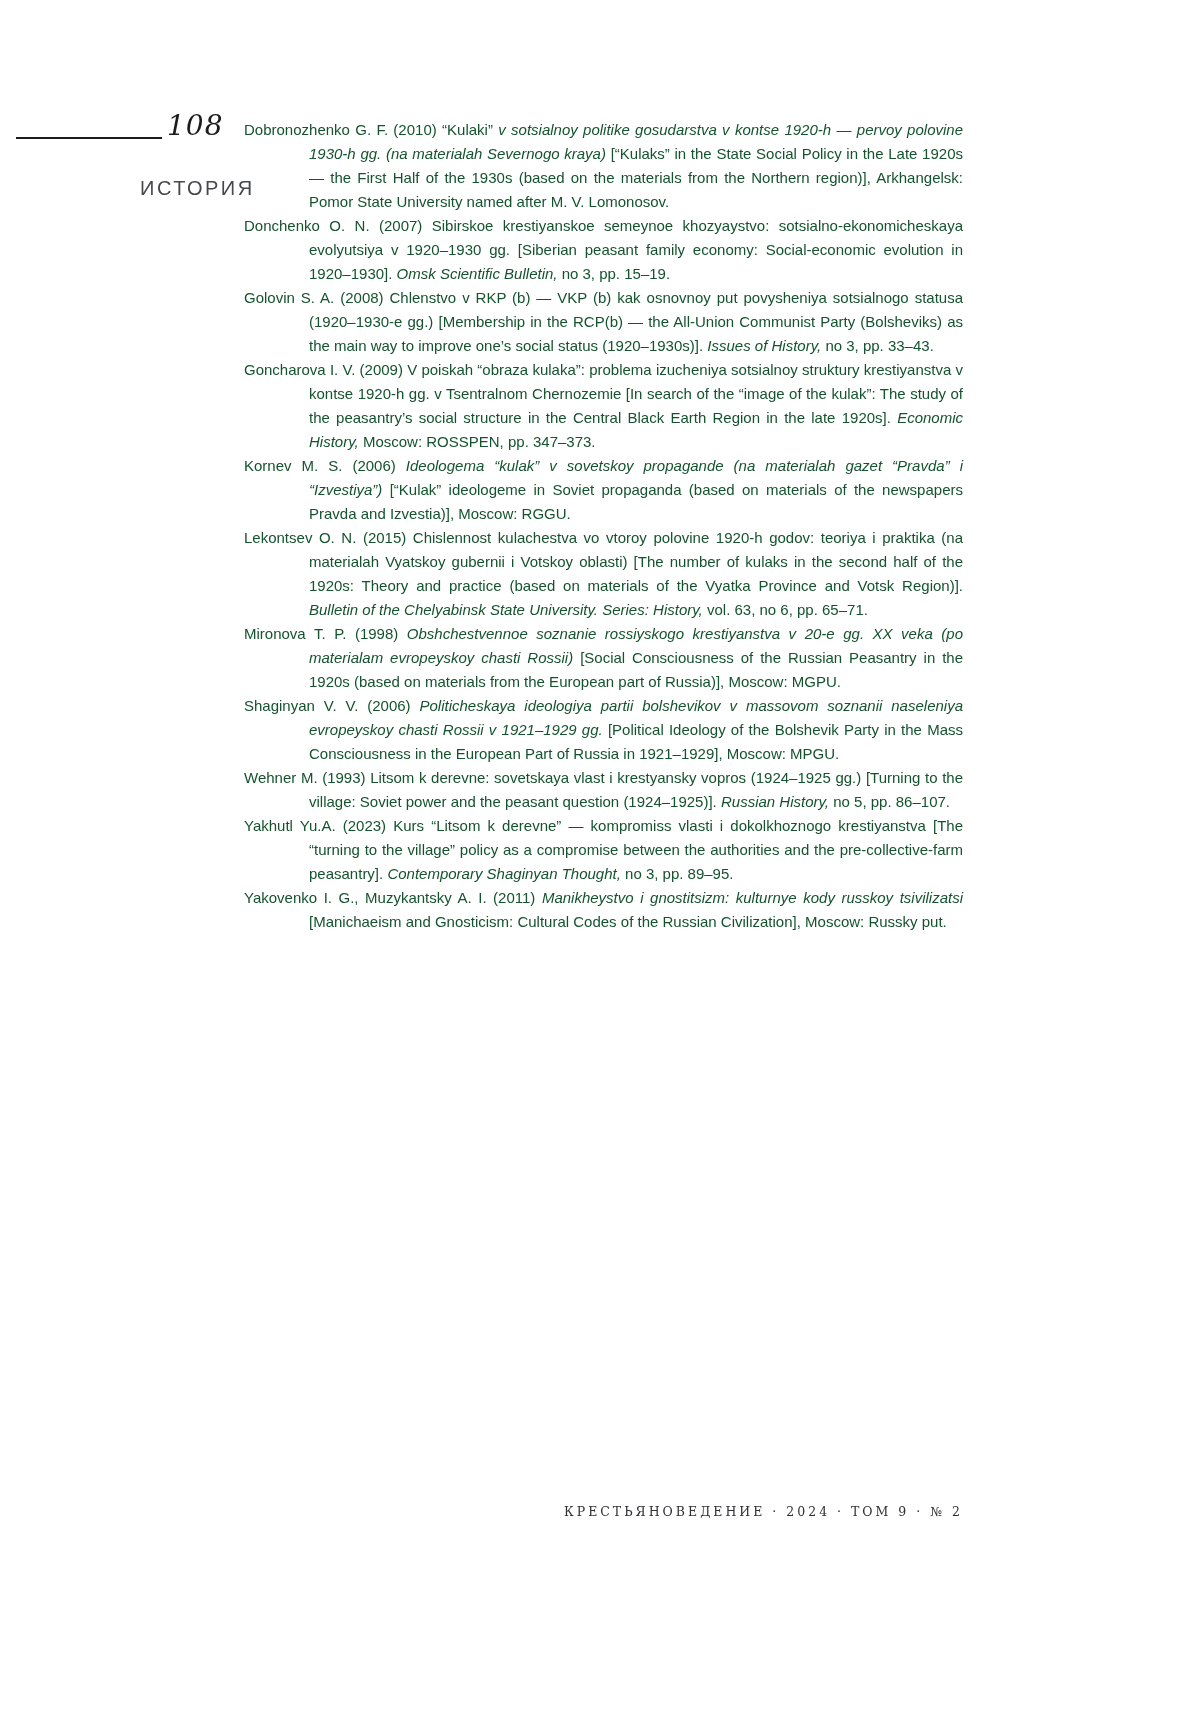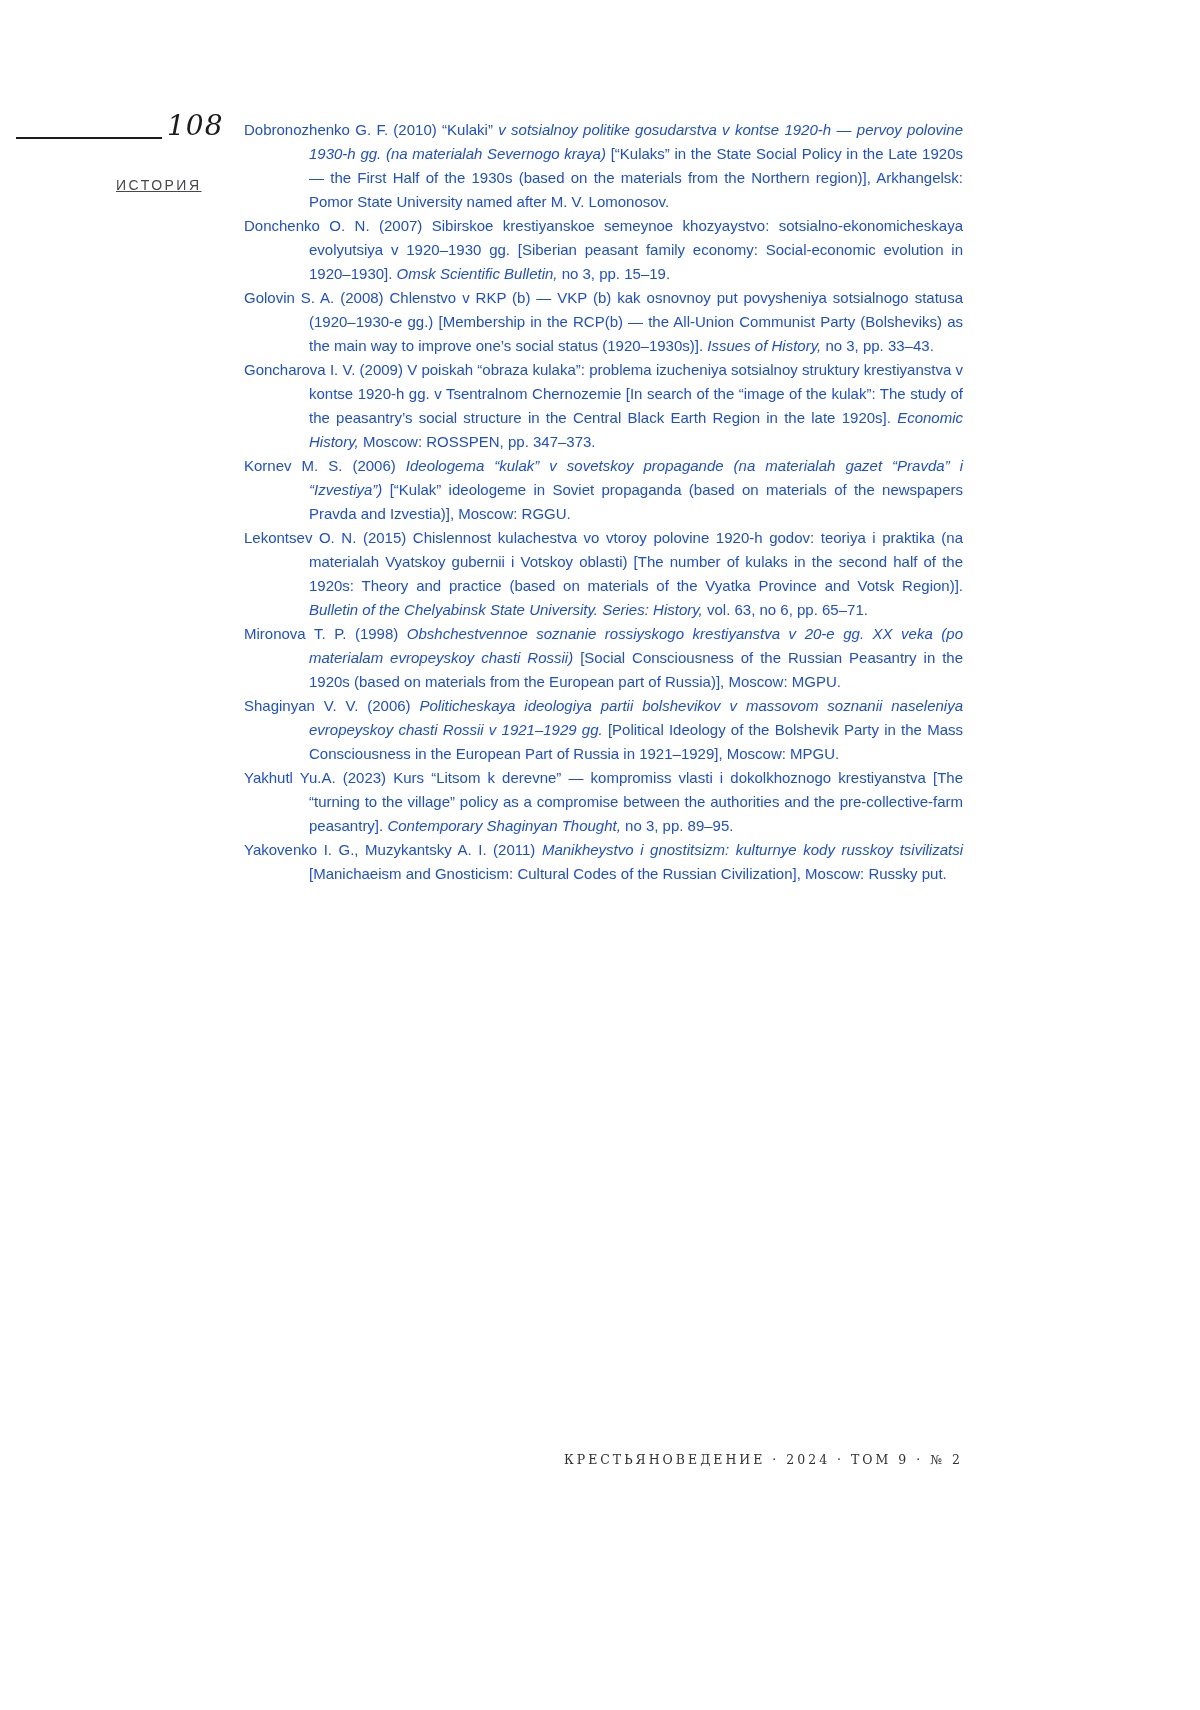--- a/index.html
+++ b/index.html
@@ -28,51 +28,50 @@
     left: 151px;
     top: 109px;
     font-family: "DejaVu Serif", serif;
     font-style: italic;
     font-size: 28px;
     letter-spacing: 1px;
     color: #1c1c1c;
   }
   .section-label {
     position: absolute;
-    left: 100px;
+    left: 124px;
     top: 177px;
-    font-size: 14px;
+    font-size: 20px;
     letter-spacing: 2.5px;
     color: #46484c;
     font-family: "Liberation Sans", sans-serif;
-    text-decoration: underline;
   }
 
   
   .refs {
     position: absolute;
     left: 228px;
     top: 118px;
     width: 719px;
   }
   .ref {
     font-size: 15px;
     line-height: 24px;
     text-align: justify;
     padding-left: 65px;
     text-indent: -65px;
-    color: #1d4ed8;
+    color: #14532d;
   }
   .ref .it { font-style: italic; }
 
   
   .journal-footer {
     position: absolute;
     left: 228px;
-    top: 1452px;
+    top: 1504px;
     width: 719px;
     text-align: right;
     font-family: "DejaVu Serif", serif;
     font-size: 12.5px;
     letter-spacing: 3px;
     color: #2e3033;
   }
 </style>
 </head>
 <body>
@@ -87,19 +86,20 @@
 
   <div class="refs">
       <p class="ref"><span>Dobronozhenko G. F. (2010) “Kulaki” </span><span class="it">v sotsialnoy politike gosudarstva v kontse 1920-h — pervoy polovine 1930-h gg. (na materialah Severnogo kraya) </span><span>[“Kulaks” in the State Social Policy in the Late 1920s — the First Half of the 1930s (based on the materials from the Northern region)], Arkhangelsk: Pomor State University named after M. V. Lomonosov.</span></p>
       <p class="ref"><span>Donchenko O. N. (2007) Sibirskoe krestiyanskoe semeynoe khozyaystvo: sotsialno-ekonomicheskaya evolyutsiya v 1920–1930 gg. [Siberian peasant family economy: Social-economic evolution in 1920–1930]. </span><span class="it">Omsk Scientific Bulletin,</span><span> no 3, pp. 15–19.</span></p>
       <p class="ref"><span>Golovin S. A. (2008) Chlenstvo v RKP (b) — VKP (b) kak osnovnoy put povysheniya sotsialnogo statusa (1920–1930-e gg.) [Membership in the RCP(b) — the All-Union Communist Party (Bolsheviks) as the main way to improve one’s social status (1920–1930s)]. </span><span class="it">Issues of History, </span><span>no 3, pp. 33–43.</span></p>
       <p class="ref"><span>Goncharova I. V. (2009) V poiskah “obraza kulaka”: problema izucheniya sotsialnoy struktury krestiyanstva v kontse 1920-h gg. v Tsentralnom Chernozemie [In search of the “image of the kulak”: The study of the peasantry’s social structure in the Central Black Earth Region in the late 1920s]. </span><span class="it">Economic History, </span><span>Moscow: ROSSPEN, pp. 347–373.</span></p>
       <p class="ref"><span>Kornev M. S. (2006) </span><span class="it">Ideologema “kulak” v sovetskoy propagande (na materialah gazet “Pravda” i “Izvestiya”) </span><span>[“Kulak” ideologeme in Soviet propaganda (based on materials of the newspapers Pravda and Izvestia)], Moscow: RGGU.</span></p>
       <p class="ref"><span>Lekontsev O. N. (2015) Chislennost kulachestva vo vtoroy polovine 1920-h godov: teoriya i praktika (na materialah Vyatskoy gubernii i Votskoy oblasti) [The number of kulaks in the second half of the 1920s: Theory and practice (based on materials of the Vyatka Province and Votsk Region)]. </span><span class="it">Bulletin of the Chelyabinsk State University. Series: History, </span><span>vol. 63, no 6, pp. 65–71.</span></p>
       <p class="ref"><span>Mironova T. P. (1998) </span><span class="it">Obshchestvennoe soznanie rossiyskogo krestiyanstva v 20-e gg. XX veka (po materialam evropeyskoy chasti Rossii) </span><span>[Social Consciousness of the Russian Peasantry in the 1920s (based on materials from the European part of Russia)], Moscow: MGPU.</span></p>
       <p class="ref"><span>Shaginyan V. V. (2006) </span><span class="it">Politicheskaya ideologiya partii bolshevikov v massovom soznanii naseleniya evropeyskoy chasti Rossii v 1921–1929 gg. </span><span>[Political Ideology of the Bolshevik Party in the Mass Consciousness in the European Part of Russia in 1921–1929], Moscow: MPGU.</span></p>
+      <p class="ref"><span>Wehner M. (1993) Litsom k derevne: sovetskaya vlast i krestyansky vopros (1924–1925 gg.) [Turning to the village: Soviet power and the peasant question (1924–1925)]. </span><span class="it">Russian History, </span><span>no 5, pp. 86–107.</span></p>
       <p class="ref"><span>Yakhutl Yu.A. (2023) Kurs “Litsom k derevne” — kompromiss vlasti i dokolkhoznogo krestiyanstva [The “turning to the village” policy as a compromise between the authorities and the pre-collective-farm peasantry]. </span><span class="it">Contemporary Shaginyan Thought, </span><span>no 3, pp. 89–95.</span></p>
       <p class="ref"><span>Yakovenko I. G., Muzykantsky A. I. (2011) </span><span class="it">Manikheystvo i gnostitsizm: kulturnye kody russkoy tsivilizatsi </span><span>[Manichaeism and Gnosticism: Cultural Codes of the Russian Civilization], Moscow: Russky put.</span></p>
     </div>
 
   <div class="journal-footer">КРЕСТЬЯНОВЕДЕНИЕ · 2024 · ТОМ 9 · № 2</div>
 
 </div>
 
 </body></html>

